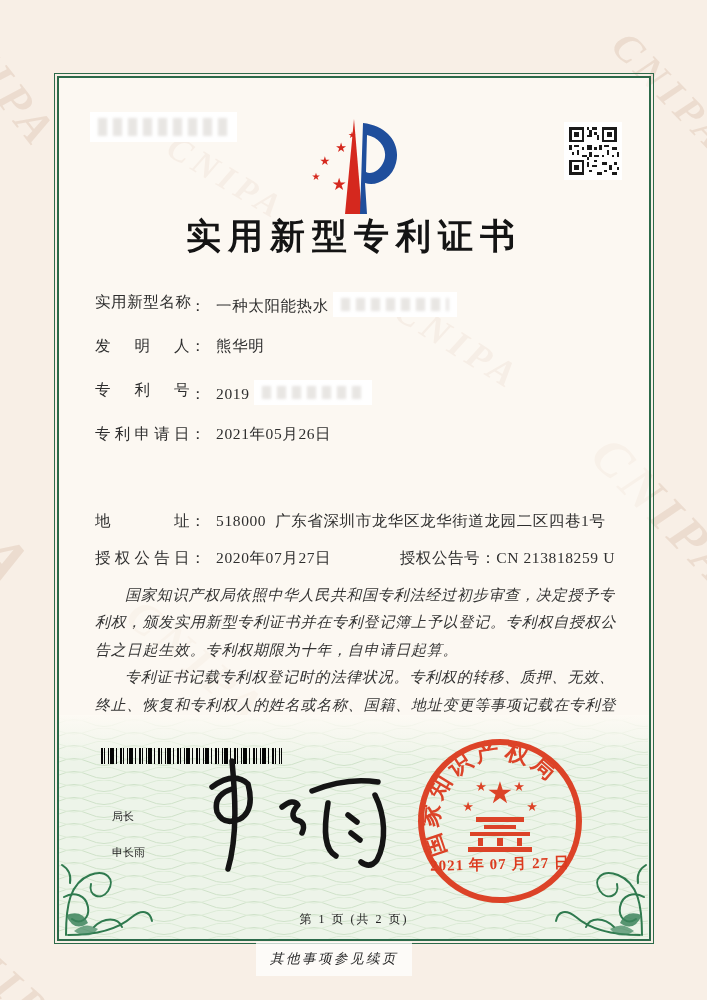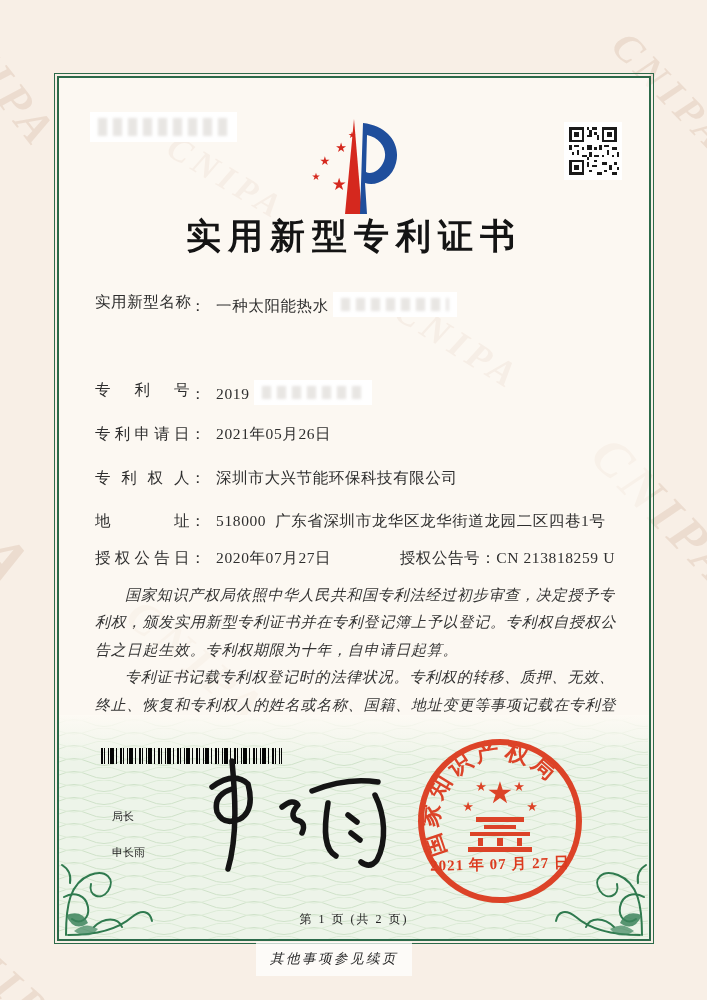--- a/index.html
+++ b/index.html
@@ -164,29 +164,29 @@
         <rect x="40" y="34" width="2" height="2"></rect>
     </g>
   </svg>
 
   <div class="title">实用新型专利证书</div>
 
   <div class="row r0">
     <span class="flabel">实用新型名称</span><span class="fcolon">：</span><span class="fvalue">一种太阳能热水</span>
     <span class="redact" style="width:124px;height:25px;"><span class="smudge"></span></span>
   </div>
+  <div class="row r1">
+    <span class="flabel">发明人</span><span class="fcolon">：</span><span class="fvalue">熊华明</span>
+  </div>
   <div class="row r2">
     <span class="flabel">专利号</span><span class="fcolon">：</span><span class="fvalue">2019</span>
     <span class="redact" style="width:118px;height:25px;"><span class="smudge"></span></span>
   </div>
   <div class="row r3">
     <span class="flabel">专利申请日</span><span class="fcolon">：</span><span class="fvalue">2021年05月26日</span>
-  </div>
-  <div class="row r4">
-    <span class="flabel">专利权人</span><span class="fcolon">：</span><span class="fvalue">深圳市大兴节能环保科技有限公司</span>
   </div>
   <div class="row r5">
     <span class="flabel">地址</span><span class="fcolon">：</span><span class="fvalue">518000  广东省深圳市龙华区龙华街道龙园二区四巷1号</span>
   </div>
   <div class="row r6">
     <span><span class="flabel">授权公告日</span><span class="fcolon">：</span><span class="fvalue">2020年07月27日</span></span>
     <span class="grant2"><span>授权公告号</span><span>：</span><span class="fvalue">CN 213818259 U</span></span>
   </div>
 
   <div class="bodytext">

